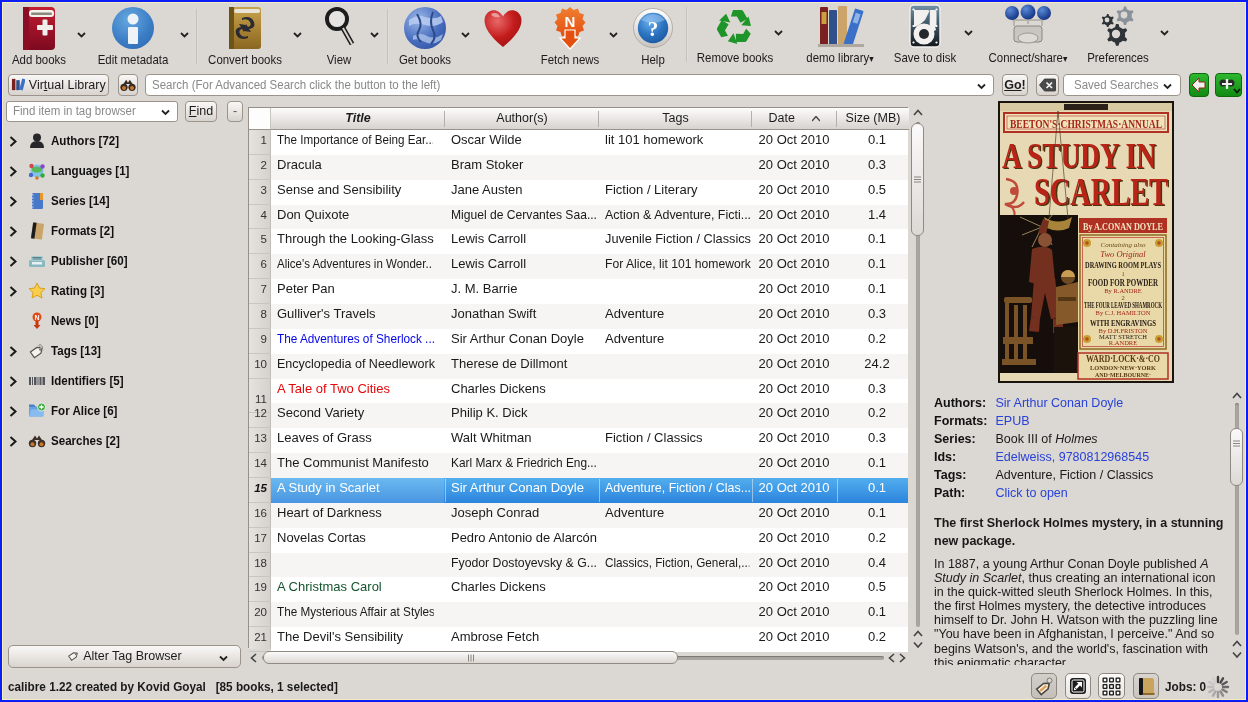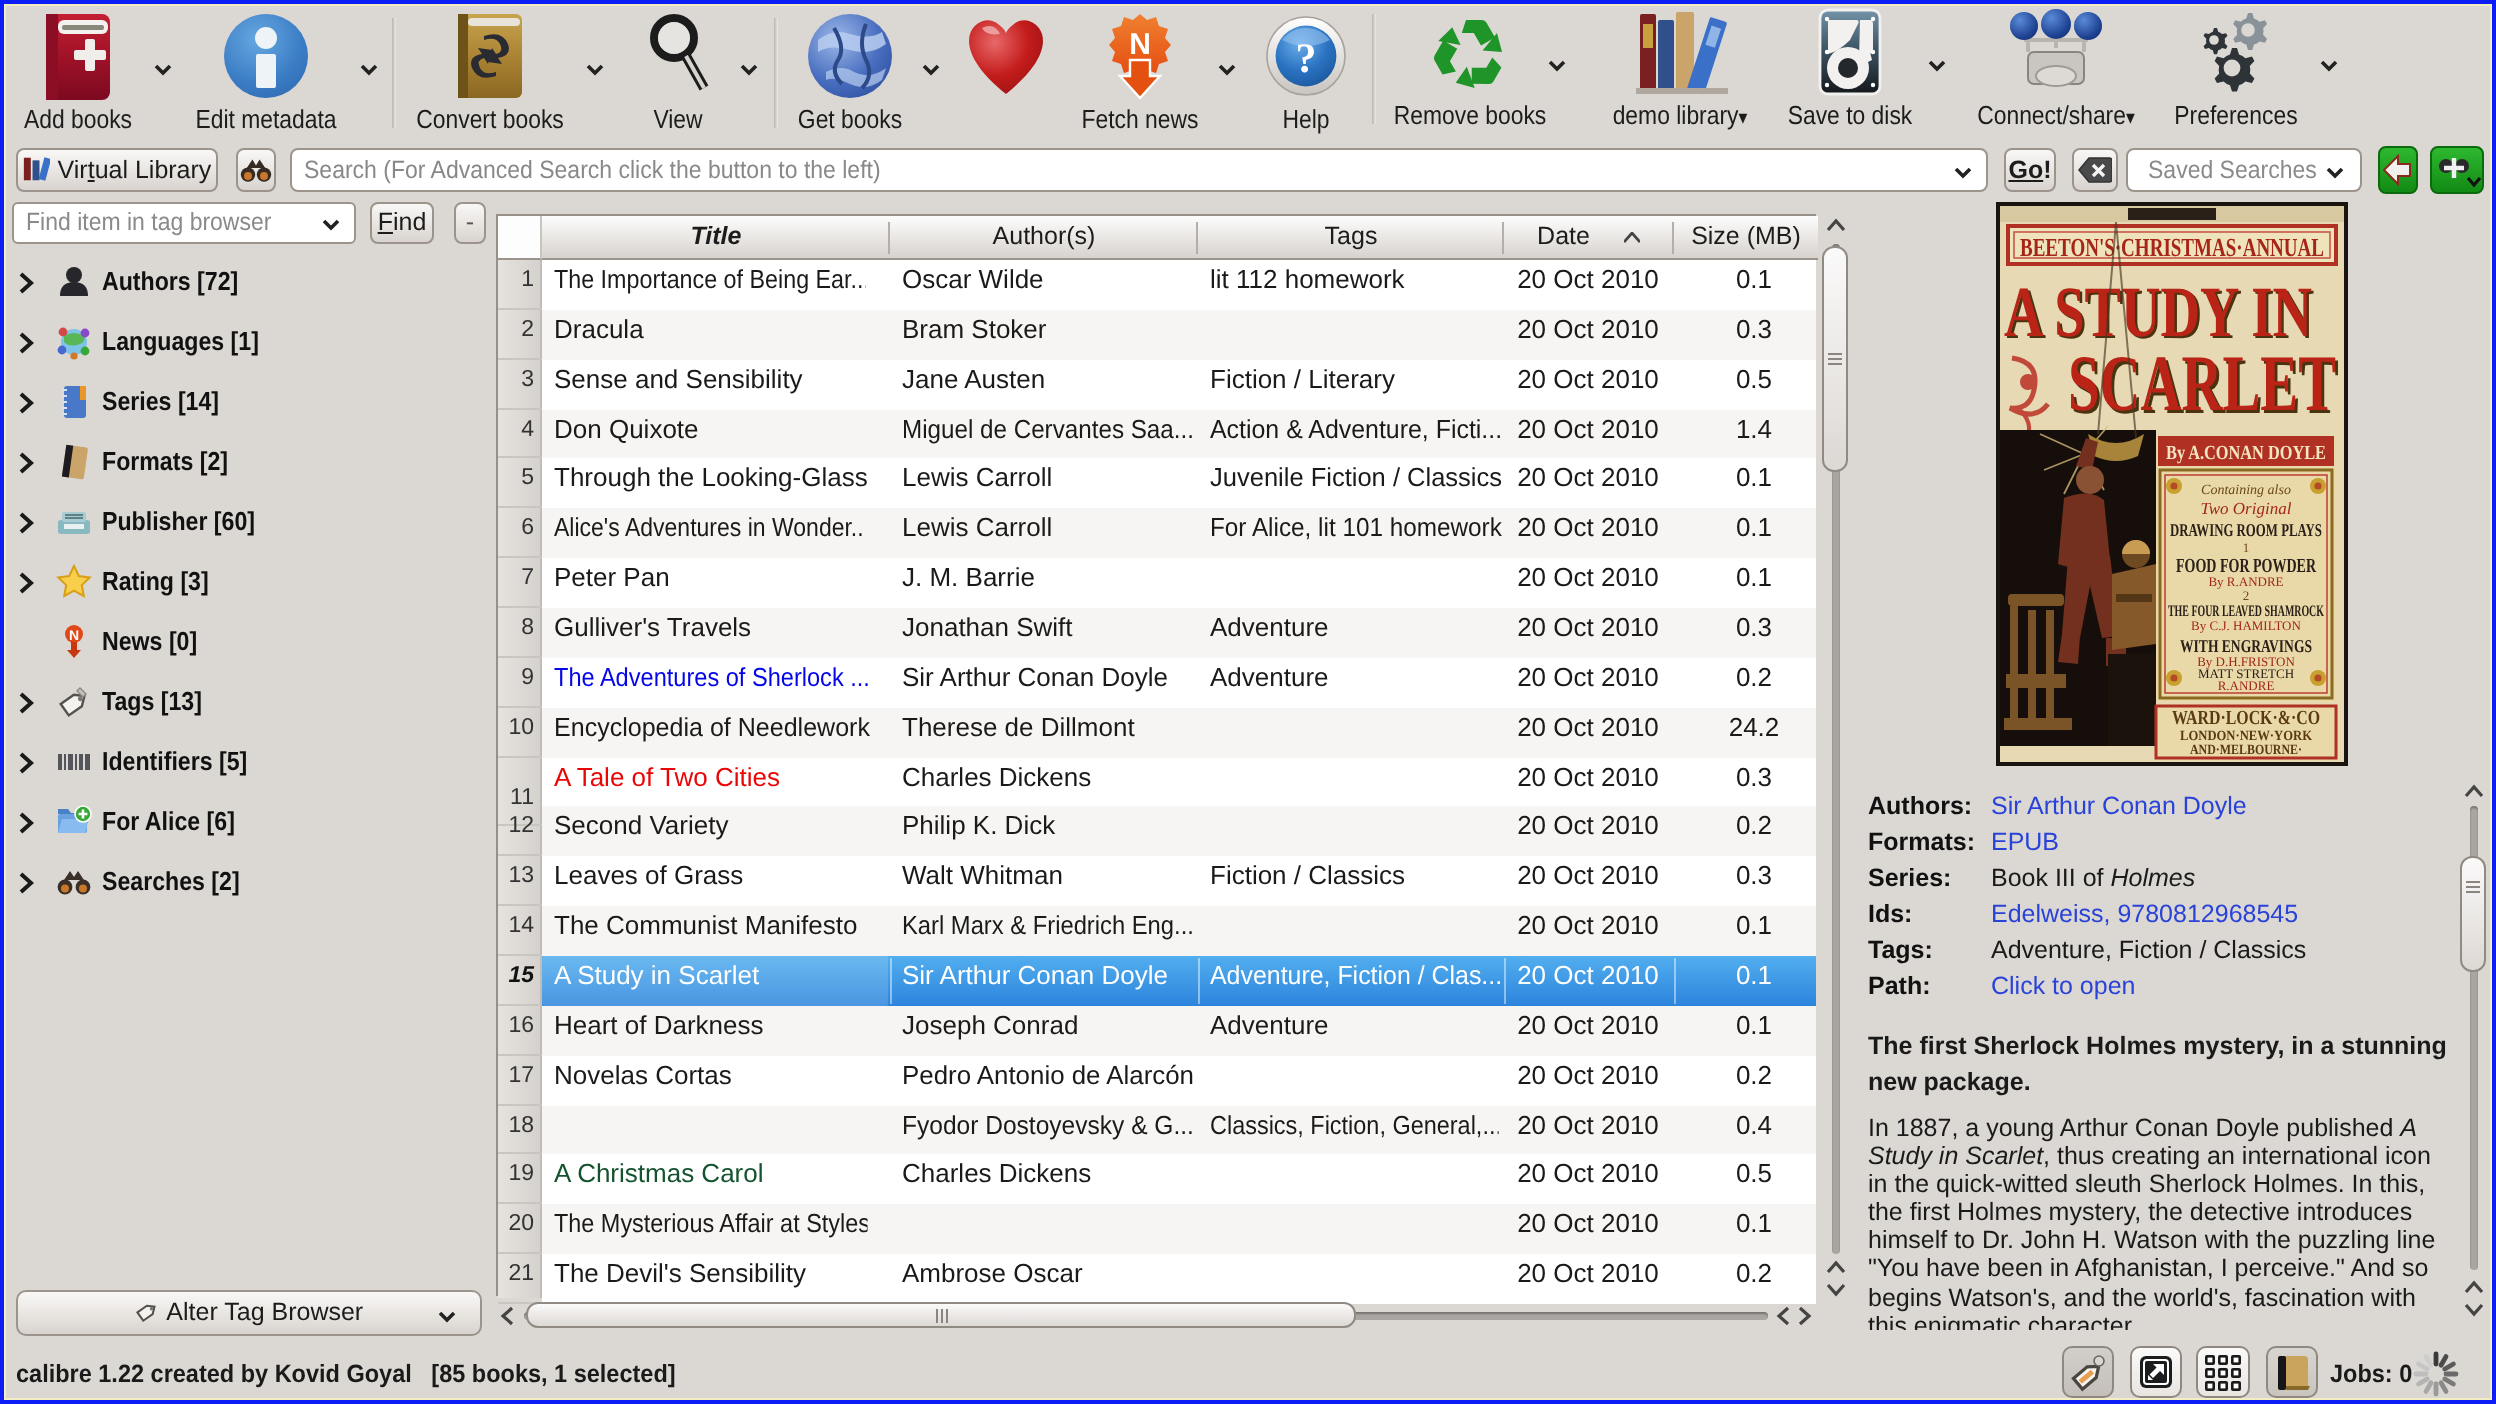--- a/index.html
+++ b/index.html
@@ -584,21 +584,21 @@
       </svg></div>
 <div class="hdr" style="left:588px;width:72px;">Size (MB)</div>
 <div style="position:absolute;left:195px;top:3px;width:1px;height:16px;background:#b4afa9;"></div>
 <div style="position:absolute;left:349px;top:3px;width:1px;height:16px;background:#b4afa9;"></div>
 <div style="position:absolute;left:502px;top:3px;width:1px;height:16px;background:#b4afa9;"></div>
 <div style="position:absolute;left:587px;top:3px;width:1px;height:16px;background:#b4afa9;"></div>
 <div style="position:absolute;left:0;top:22px;width:22px;height:519px;background:linear-gradient(to right,#e6e3df,#d5d1cd);border-right:1px solid #c0bcb8;"></div>
 <div class="row" style="top:22.00px;background:#fff;">
 <div class="cell" style="left:6px;width:174px;transform:scaleX(0.896);transform-origin:0 50%;">The Importance of Being Ear...</div>
 <div class="cell" style="left:180px;width:160px;">Oscar Wilde</div>
-<div class="cell" style="left:334px;width:160px;">lit 112 homework</div>
+<div class="cell" style="left:334px;width:160px;">lit 101 homework</div>
 <div class="cell" style="left:484px;width:78px;text-align:center;">20 Oct 2010</div>
 <div class="cell" style="left:567px;width:78px;text-align:center;">0.1</div>
 </div>
 <div class="numcell" style="top:22.00px;">1</div>
 <div class="row" style="top:46.86px;background:#f6f5f3;">
 <div class="cell" style="left:6px;width:174px;">Dracula</div>
 <div class="cell" style="left:180px;width:160px;">Bram Stoker</div>
 
 <div class="cell" style="left:484px;width:78px;text-align:center;">20 Oct 2010</div>
 <div class="cell" style="left:567px;width:78px;text-align:center;">0.3</div>
@@ -747,21 +747,21 @@
 <div class="numcell" style="top:469.43px;">19</div>
 <div class="row" style="top:494.28px;background:#f6f5f3;">
 <div class="cell" style="left:6px;width:174px;transform:scaleX(0.901);transform-origin:0 50%;">The Mysterious Affair at Styles</div>
 
 <div class="cell" style="left:484px;width:78px;text-align:center;">20 Oct 2010</div>
 <div class="cell" style="left:567px;width:78px;text-align:center;">0.1</div>
 </div>
 <div class="numcell" style="top:494.28px;">20</div>
 <div class="row" style="top:519.14px;background:#fff;">
 <div class="cell" style="left:6px;width:174px;">The Devil's Sensibility</div>
-<div class="cell" style="left:180px;width:160px;">Ambrose Oscar</div>
+<div class="cell" style="left:180px;width:160px;">Ambrose Fetch</div>
 
 <div class="cell" style="left:484px;width:78px;text-align:center;">20 Oct 2010</div>
 <div class="cell" style="left:567px;width:78px;text-align:center;">0.2</div>
 </div>
 <div class="numcell" style="top:519.14px;">21</div>
 </div>
 
 <div id="rightpanel">
 
   <div class="abs" style="left:998px;top:101px;width:176px;height:282px;">

